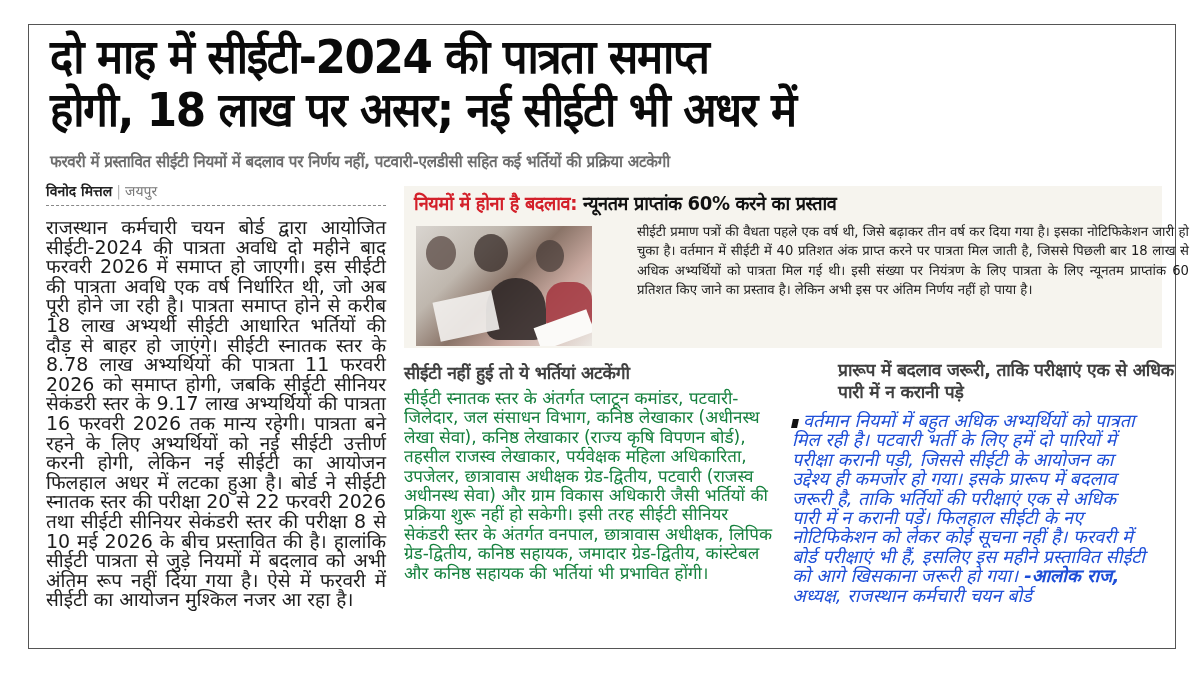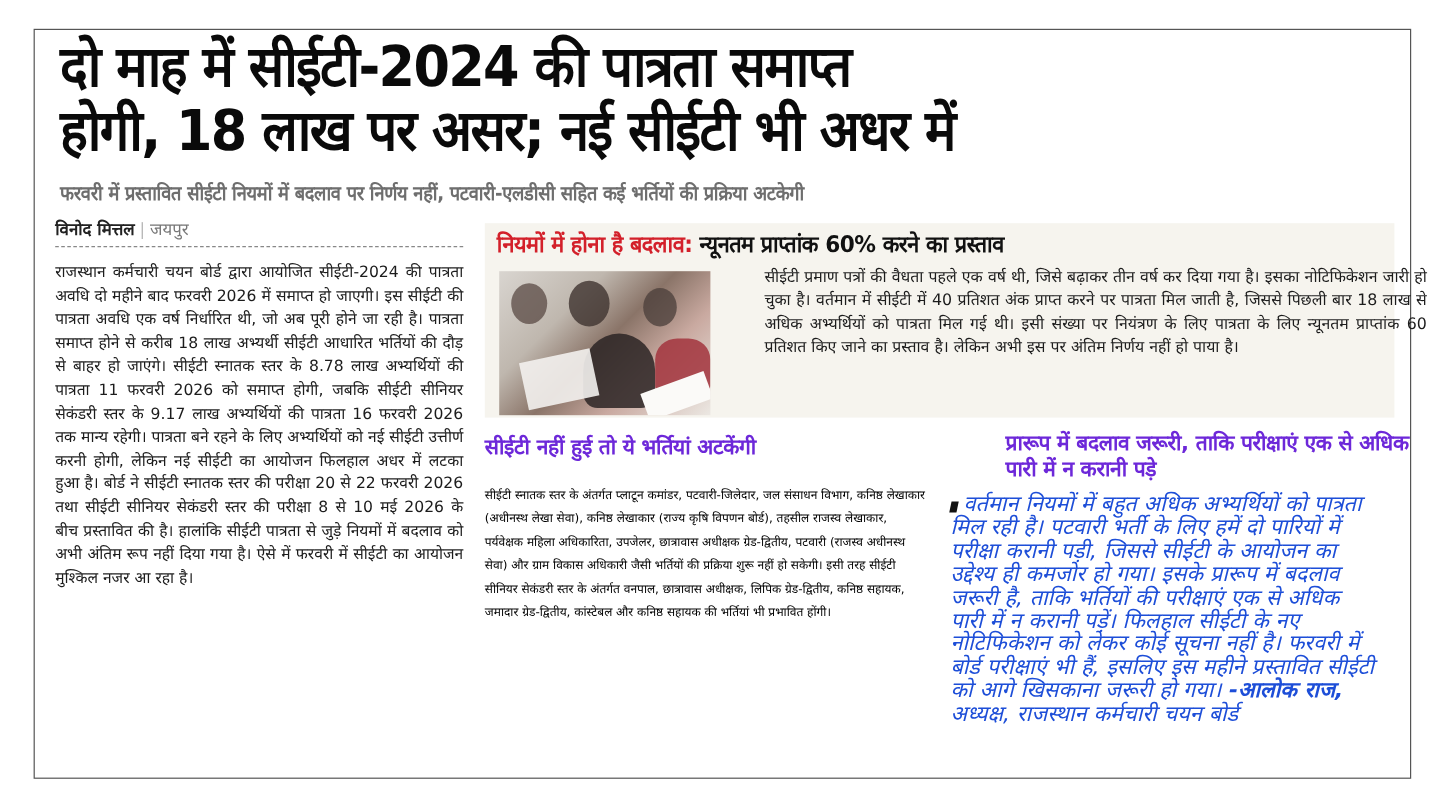--- a/index.html
+++ b/index.html
@@ -24,21 +24,21 @@
   .byline {
     position: absolute; left: 46px; top: 181px; width: 340px; 
     font-size: 14px; padding-bottom: 5px; border-bottom: 1px dashed #888;
   }
   .byline .author { font-weight: bold; color: #222; }
   .byline .sep { color: #b9b9b9; margin: 0 4px; }
   .byline .city { color: #777; }
 
   .col-left {
     position: absolute; left: 46px; top: 218px; width: 340px;
-    font-size: 13px; line-height: 19.6px; text-align: justify; color: #1c1c1c;
+    font-size: 19px; line-height: 19.6px; text-align: justify; color: #1c1c1c;
   }
 
   .rules-box {
     position: absolute; left: 404px; top: 186px; width: 758px; height: 162px;
     background: #f6f4ee;
   }
   .rules-title {
     position: absolute; left: 414px; top: 190px; white-space: nowrap;
     font-size: 19px; font-weight: bold; letter-spacing: -0.4px;
     transform: scaleX(0.95); transform-origin: left top;
@@ -56,27 +56,27 @@
   .photo .p4 { position: absolute; left: 70px; top: 52px; width: 60px; height: 62px; background: #2b2524; border-radius: 50% 50% 20% 20%; opacity: .85; }
   .photo .p5 { position: absolute; left: 130px; top: 56px; width: 46px; height: 44px; background: #a2343d; border-radius: 40% 40% 10% 10%; opacity: .85; }
   .photo .p6 { position: absolute; left: 20px; top: 70px; width: 60px; height: 40px; background: #f3f1ee; transform: rotate(-12deg); opacity: .9; }
   .photo .p7 { position: absolute; left: 120px; top: 92px; width: 56px; height: 24px; background: #fbfaf8; transform: rotate(-20deg); }
   .rules-body {
     position: absolute; left: 602px; top: 222px; width: 552px;
     font-size: 13.2px; line-height: 19.3px; color: #1c1c1c; text-align: justify; margin-left: 35px;
   }
 
   .sec-title {
-    position: absolute; font-size: 17.5px; font-weight: bold; color: #6d28d9;
+    position: absolute; font-size: 17.5px; font-weight: bold; color: #404040;
     letter-spacing: -0.3px; line-height: 22px;
   }
   .col-mid-title { left: 404px; top: 362px; width: 380px; white-space: nowrap; }
   .col-mid {
-    position: absolute; left: 404px; top: 404px; width: 370px;
-    font-size: 10px; line-height: 19.4px; color: #000000;
+    position: absolute; left: 404px; top: 389px; width: 370px;
+    font-size: 17px; line-height: 19.4px; color: #15803d;
   }
   .col-right-title { left: 808px; top: 359px; width: 360px; margin-left: 30px; }
   .col-right {
     position: absolute; left: 792px; top: 411px; width: 355px;
     font-size: 18px; line-height: 19.4px; color: #1d4ed8; font-style: italic;
   }
   .bullet {
     display: inline-block; width: 6px; height: 9px; background: #111;
     transform: skewX(-12deg); margin-right: 5px; vertical-align: -1px;
   }

